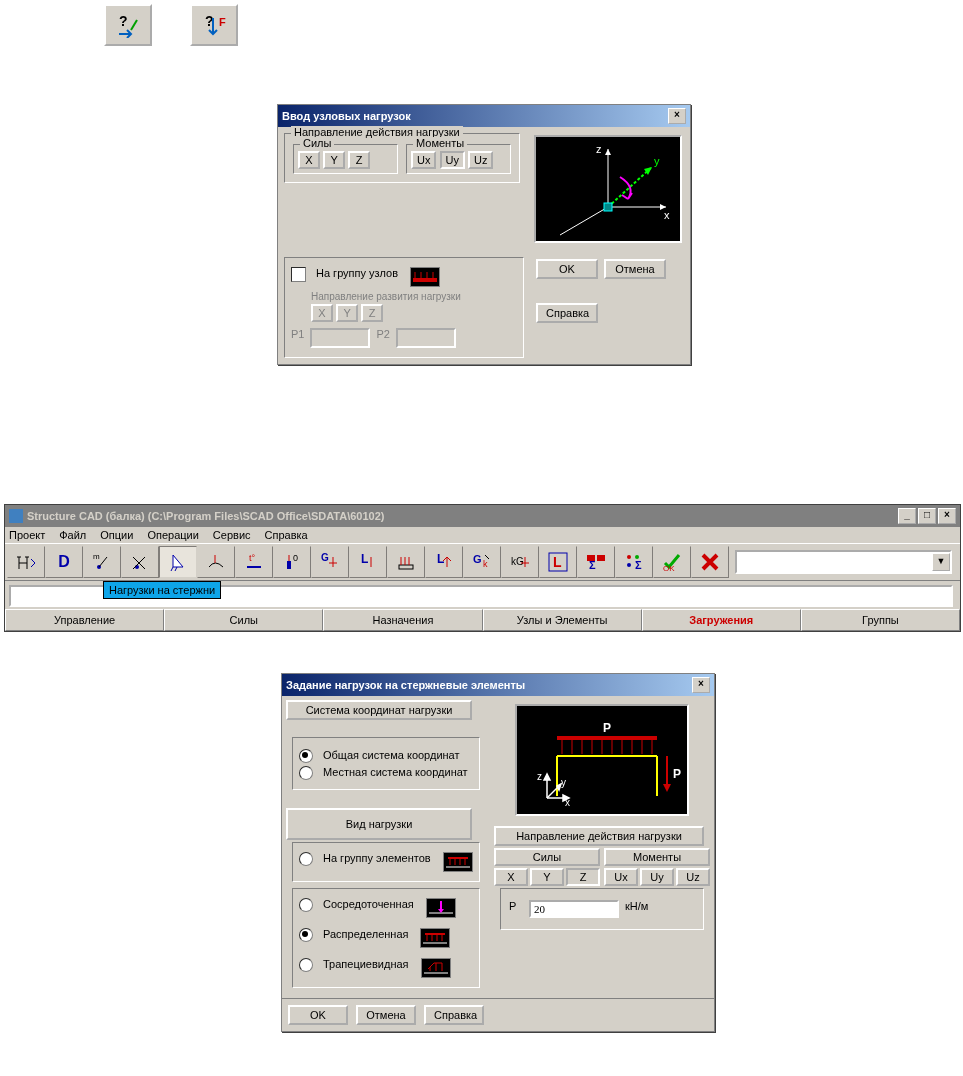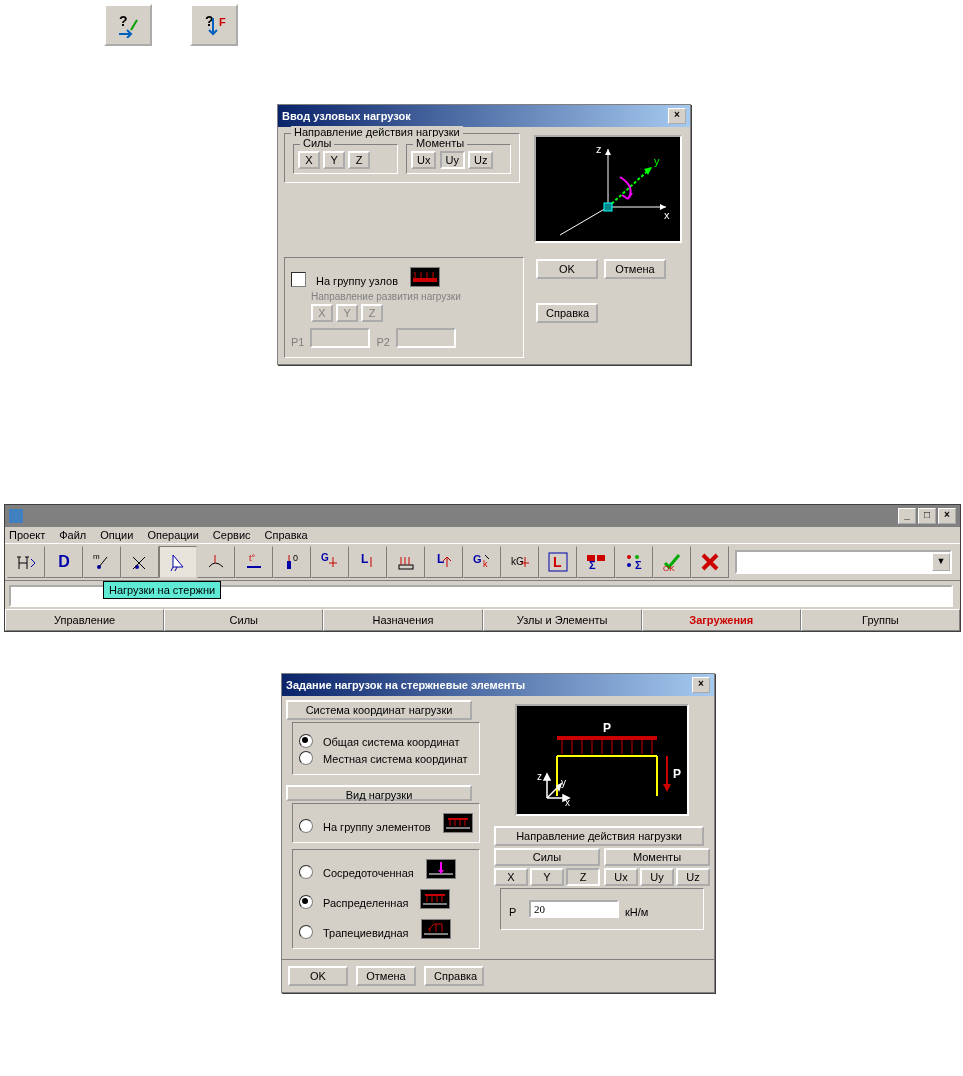--- a/index.html
+++ b/index.html
@@ -168,42 +168,42 @@
     display: flex;
     align-items: center;
     justify-content: center;
     cursor: pointer;
     font-size: 10px;
   }
   .toolbar .tb.pressed { border-style: inset; background: #e8e4dc; }
   .tooltip {
     position: absolute;
     left: 98px; top: 108px;
-    background: #5eead4;
+    background: #0ea5e9;
     border: 1px solid #000;
     padding: 2px 5px;
     font-size: 11px;
   }
   .tabs {
     display: flex;
     background: #d4d0c8;
   }
   .tab {
     border: 1px solid #808080;
     border-top-color: #fff;
     border-left-color: #fff;
     padding: 4px 0;
     flex: 1;
     text-align: center;
     background: #d4d0c8;
     cursor: pointer;
   }
   .tab.active { color: #c00; font-weight: bold; }
 
-  .inputrow { display: flex; align-items: flex-end; gap: 6px; margin: 3px 0; }
+  .inputrow { display: flex; align-items: flex-start; gap: 6px; margin: 3px 0; }
 
   .blackpane {
     background: #000;
     border: 2px inset #fff;
   }
   .blackpane svg { display: block; }
 
   .mini-icon {
     width: 28px; height: 18px;
     background: #000;
@@ -319,20 +319,21 @@
         <button class="btn3d" style="width:62px;">Отмена</button>
       </div>
       <button class="btn3d" style="width:62px;">Справка</button>
     </div>
   </div>
 </div>
 
 <div class="appwin">
   <div class="apptitle">
     <span style="width:14px;height:14px;background:#4080c0;margin-right:4px;display:inline-block;"></span>
+    <span>Structure CAD (балка) (C:\Program Files\SCAD Office\SDATA\60102)</span>
     <div class="wbtns">
       <span class="wbtn">_</span>
       <span class="wbtn">□</span>
       <span class="wbtn">×</span>
     </div>
   </div>
   <div class="menubar">
     <span>Проект</span>
     <span>Файл</span>
     <span>Опции</span>
@@ -483,31 +484,31 @@
 
 <div class="dlg" style="left:281px; top:673px; width:432px;">
   <div class="titlebar">
     <span>Задание нагрузок на стержневые элементы</span>
     <span class="closex">×</span>
   </div>
   <div style="display:flex;">
 
     <div style="width:200px; padding:4px;">
       <button class="btn3d" style="width:186px; height:20px;">Система координат нагрузки</button>
-      <div class="groupbox" style="margin-top:2px; ">
+      <div class="groupbox" style="margin-top:17px; ">
         <div class="inputrow">
             <span class="radio checked"></span>
             <span>Общая система координат</span>
           </div>
         <div class="inputrow">
             <span class="radio"></span>
             <span>Местная  система координат</span>
           </div>
       </div>
-      <button class="btn3d" style="width:186px; height:16px; margin-top:4px;">Вид нагрузки</button>
+      <button class="btn3d" style="width:186px; height:32px; margin-top:12px;">Вид нагрузки</button>
       <div class="groupbox" style="margin-top:2px; padding:6px;">
         <div class="inputrow">
             <span class="radio"></span>
             <span>На группу элементов</span>
           <span class="mini-icon"><svg width="28" height="18">
                 <line x1="2" y1="14" x2="26" y2="14" stroke="#fff"></line>
                 <rect x="4" y="4" width="20" height="2" fill="#c00"></rect>
                 <line x1="6" y1="6" x2="6" y2="12" stroke="#c00"></line>
                 <line x1="11" y1="6" x2="11" y2="12" stroke="#c00"></line>
                 <line x1="16" y1="6" x2="16" y2="12" stroke="#c00"></line>

